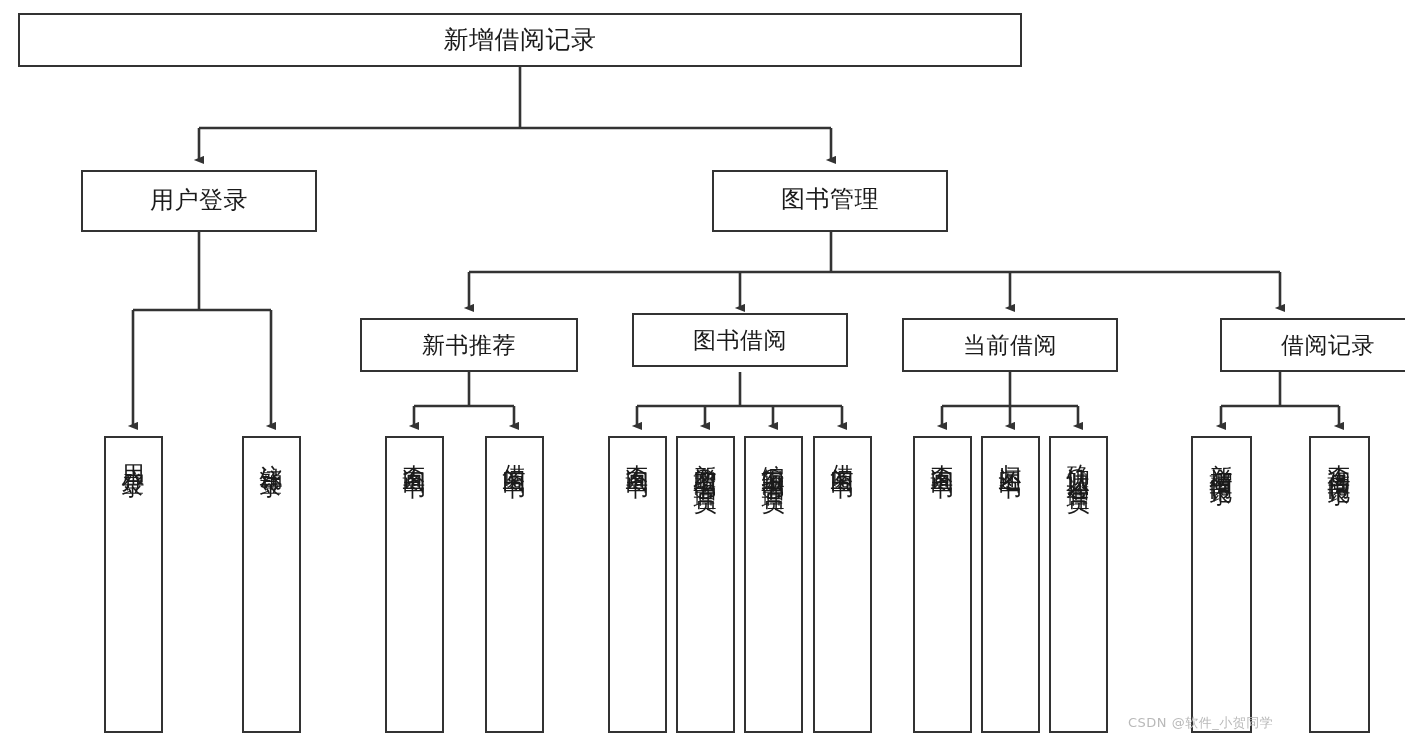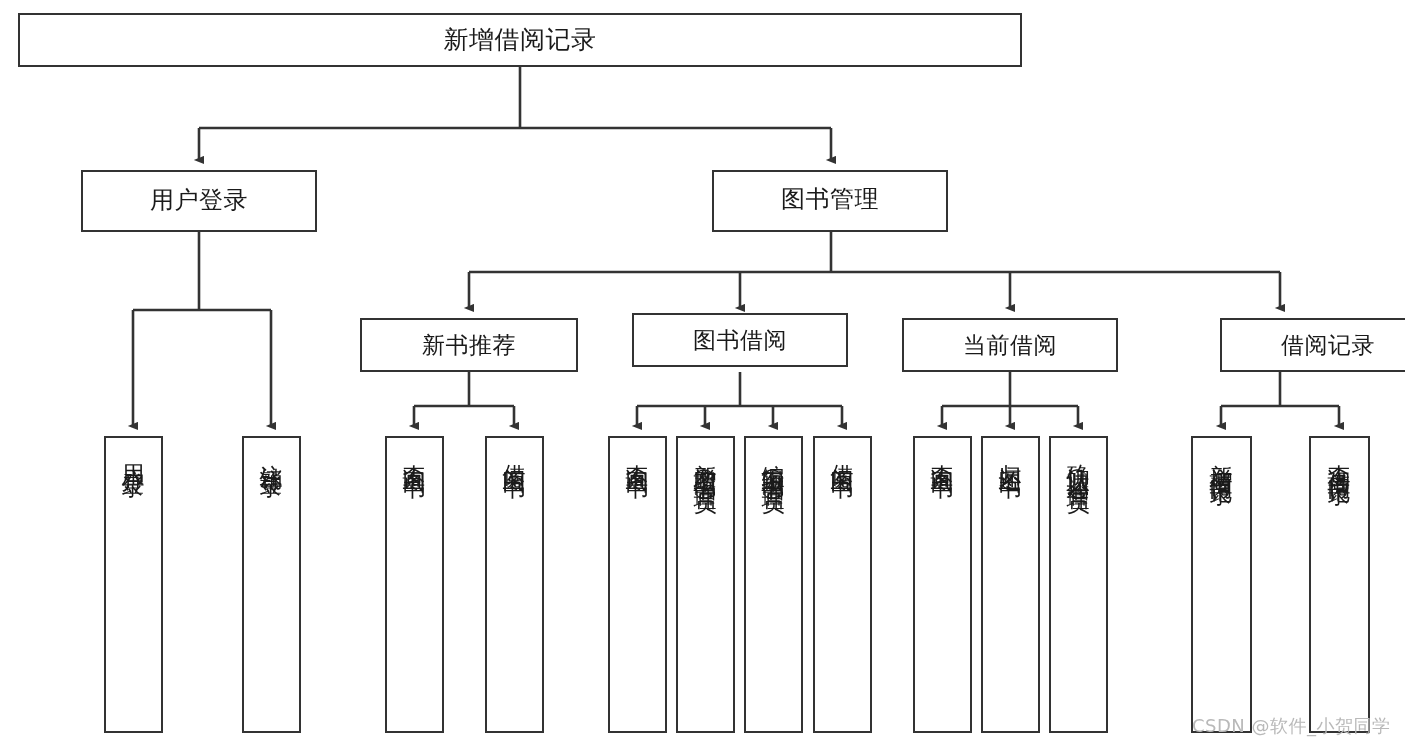--- a/index.html
+++ b/index.html
@@ -57,23 +57,23 @@
   .node-leaf .label {
     writing-mode: vertical-rl;
     text-orientation: upright;
     font-size: 23px;
     line-height: 1.05;
     letter-spacing: 4px;
     white-space: nowrap;
   }
   .watermark {
     position: absolute;
-    left: 1192px;
+    left: 1128px;
     top: 714px;
-    font-size: 18px;
+    font-size: 13px;
     color: #b9b9b9;
     white-space: nowrap;
     z-index: 3;
     letter-spacing: 0.5px;
   }
 </style>
 </head>
 <body>
 
 <div id="diagram">

